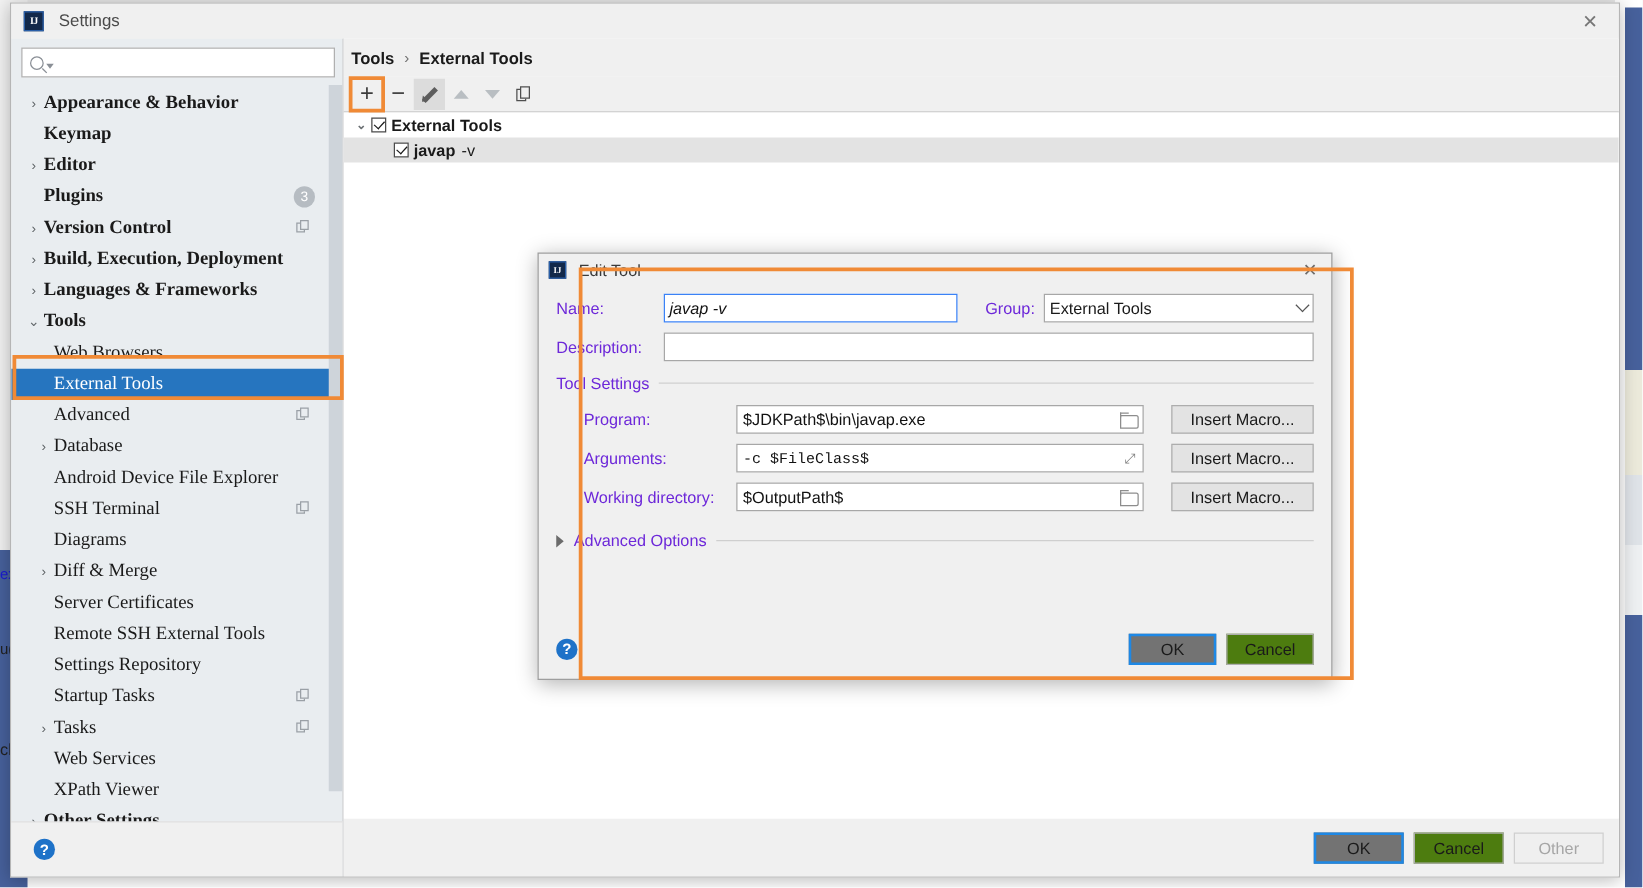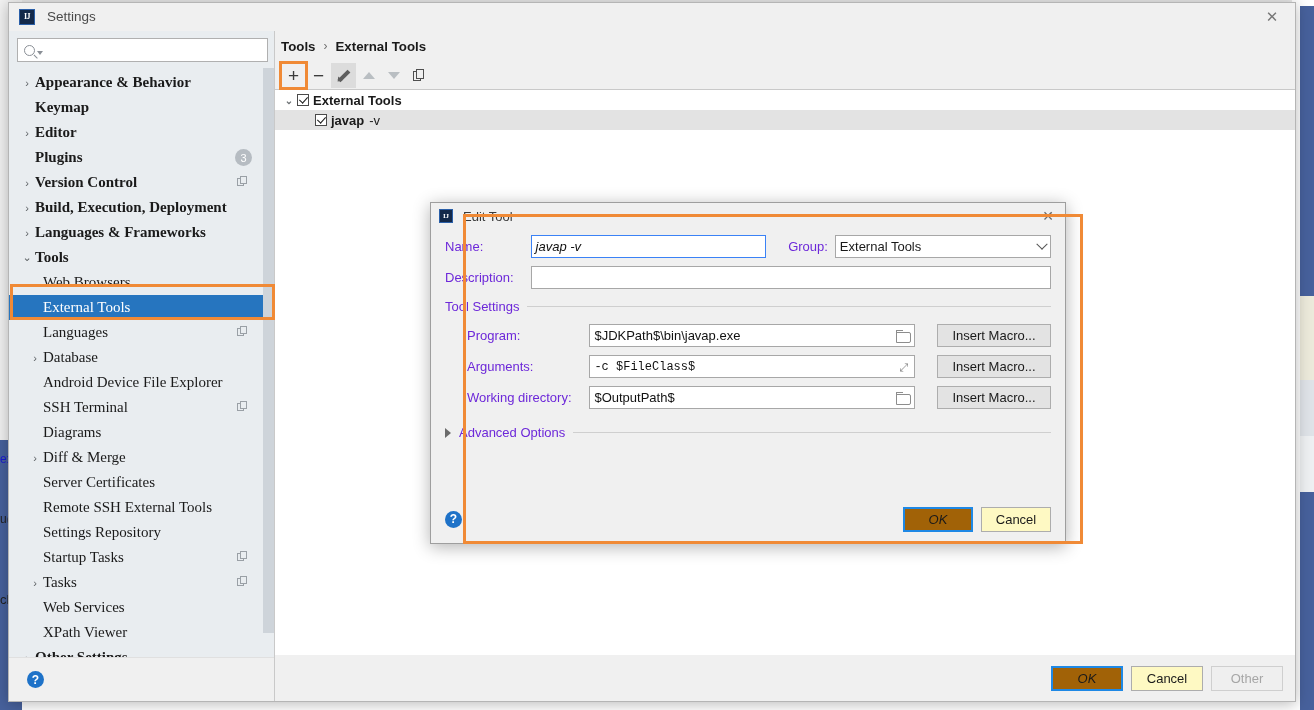--- a/index.html
+++ b/index.html
@@ -220,26 +220,26 @@
   .tree-row.child .chk { background: #fff; }
   .mono-arg { font-family: "Liberation Mono", monospace; font-size: 12px; }
 
   #footer {
     height: 46px; flex: none; background: #f0f0f0;
     display: flex; align-items: center; justify-content: flex-end;
     padding-right: 12px; gap: 8px;
   }
   .btn {
     min-width: 72px; height: 25px; padding: 0 12px;
-    background: #fef9c3; border: 1px solid #adadad;
+    background: #4d7c0f; border: 1px solid #adadad;
     font-family: "Liberation Sans", sans-serif; font-size: 13px;
     color: #1a1a1a; cursor: default;
     display: flex; align-items: center; justify-content: center;
   }
-  .btn.default { border: 2px solid #1e88e5; background: #a16207; font-style: italic; }
+  .btn.default { border: 2px solid #1e88e5; background: #737373; }
   .btn.disabled { color: #a6a6a6; background: #efefef; border-color: #cfcfcf; }
 
   
   #edit-dialog {
     position: absolute; left: 430px; top: 202px;
     width: 636px; height: 342px;
     background: #f0f0f0;
     border: 1px solid #9e9e9e;
     box-shadow: 0 3px 16px rgba(0,0,0,0.30);
     display: flex; flex-direction: column;
@@ -409,21 +409,21 @@
             <span class="twisty">⌄</span>
             <span class="nav-label">Tools</span>
           </div>
           <div class="nav-item lvl2">
             <span class="nav-label">Web Browsers</span>
           </div>
           <div class="nav-item lvl2 selected">
             <span class="nav-label">External Tools</span>
           </div>
           <div class="nav-item lvl2">
-            <span class="nav-label">Languages</span>
+            <span class="nav-label">Advanced</span>
             <span class="copy-badge">
               <i></i>
               <b></b>
             </span>
           </div>
           <div class="nav-item lvl2 has-twisty">
             <span class="twisty">›</span>
             <span class="nav-label">Database</span>
           </div>
           <div class="nav-item lvl2">

